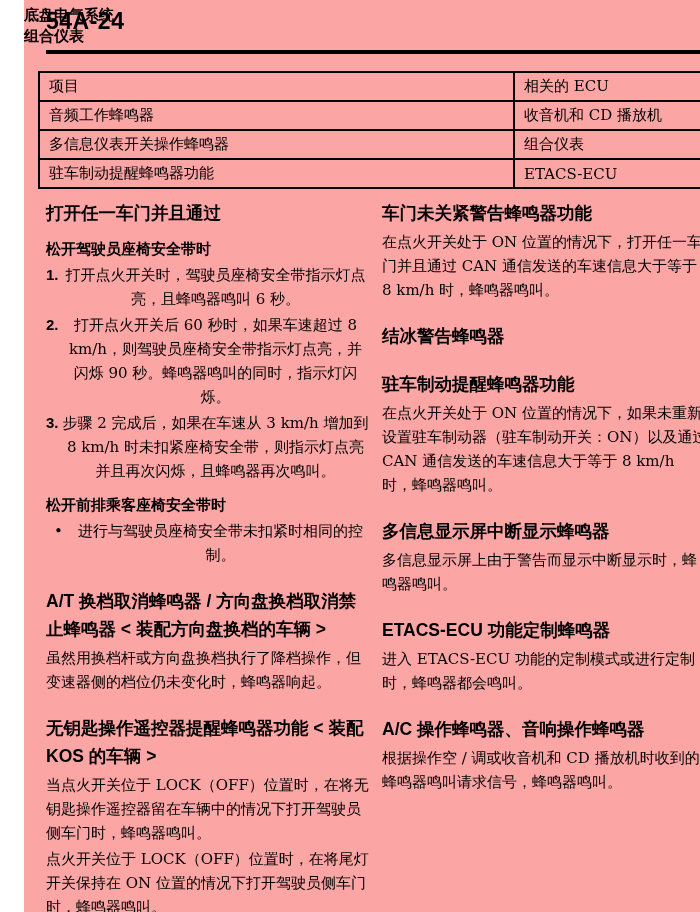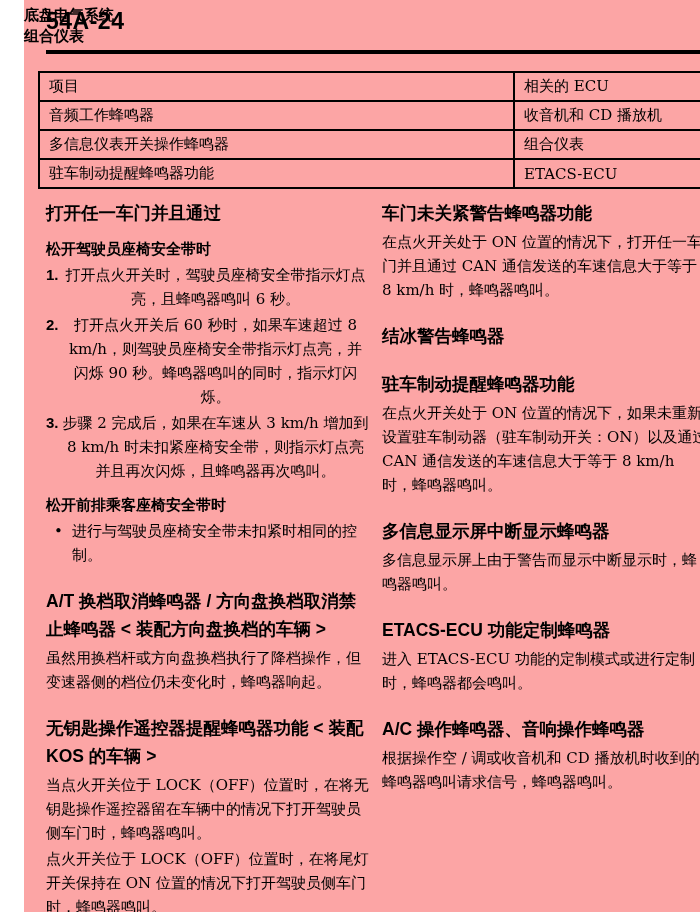--- a/index.html
+++ b/index.html
@@ -77,21 +77,21 @@
   .step { display: flex; margin: 2px 0 2px 0; }
   .step-num {
     flex: none; width: 16px;
     font-family: "Liberation Sans", sans-serif;
     font-weight: bold;
   }
   .step-text { flex: 1; min-width: 0; text-align: center; }
 
   .bullet-row { display: flex; margin: 2px 0 0 8px; }
   .bullet-glyph { flex: none; width: 18px; text-align: left; }
-  .bullet-text { flex: 1; min-width: 0; }
+  .bullet-text { flex: 1; min-width: 0; text-align: center; }
 </style>
 </head>
 <body>
 
 <div class="page">
 
   <div class="page-header">
     <div class="page-code">54A-24</div>
     <div class="header-center">
       <div>底盘电气系统</div>

